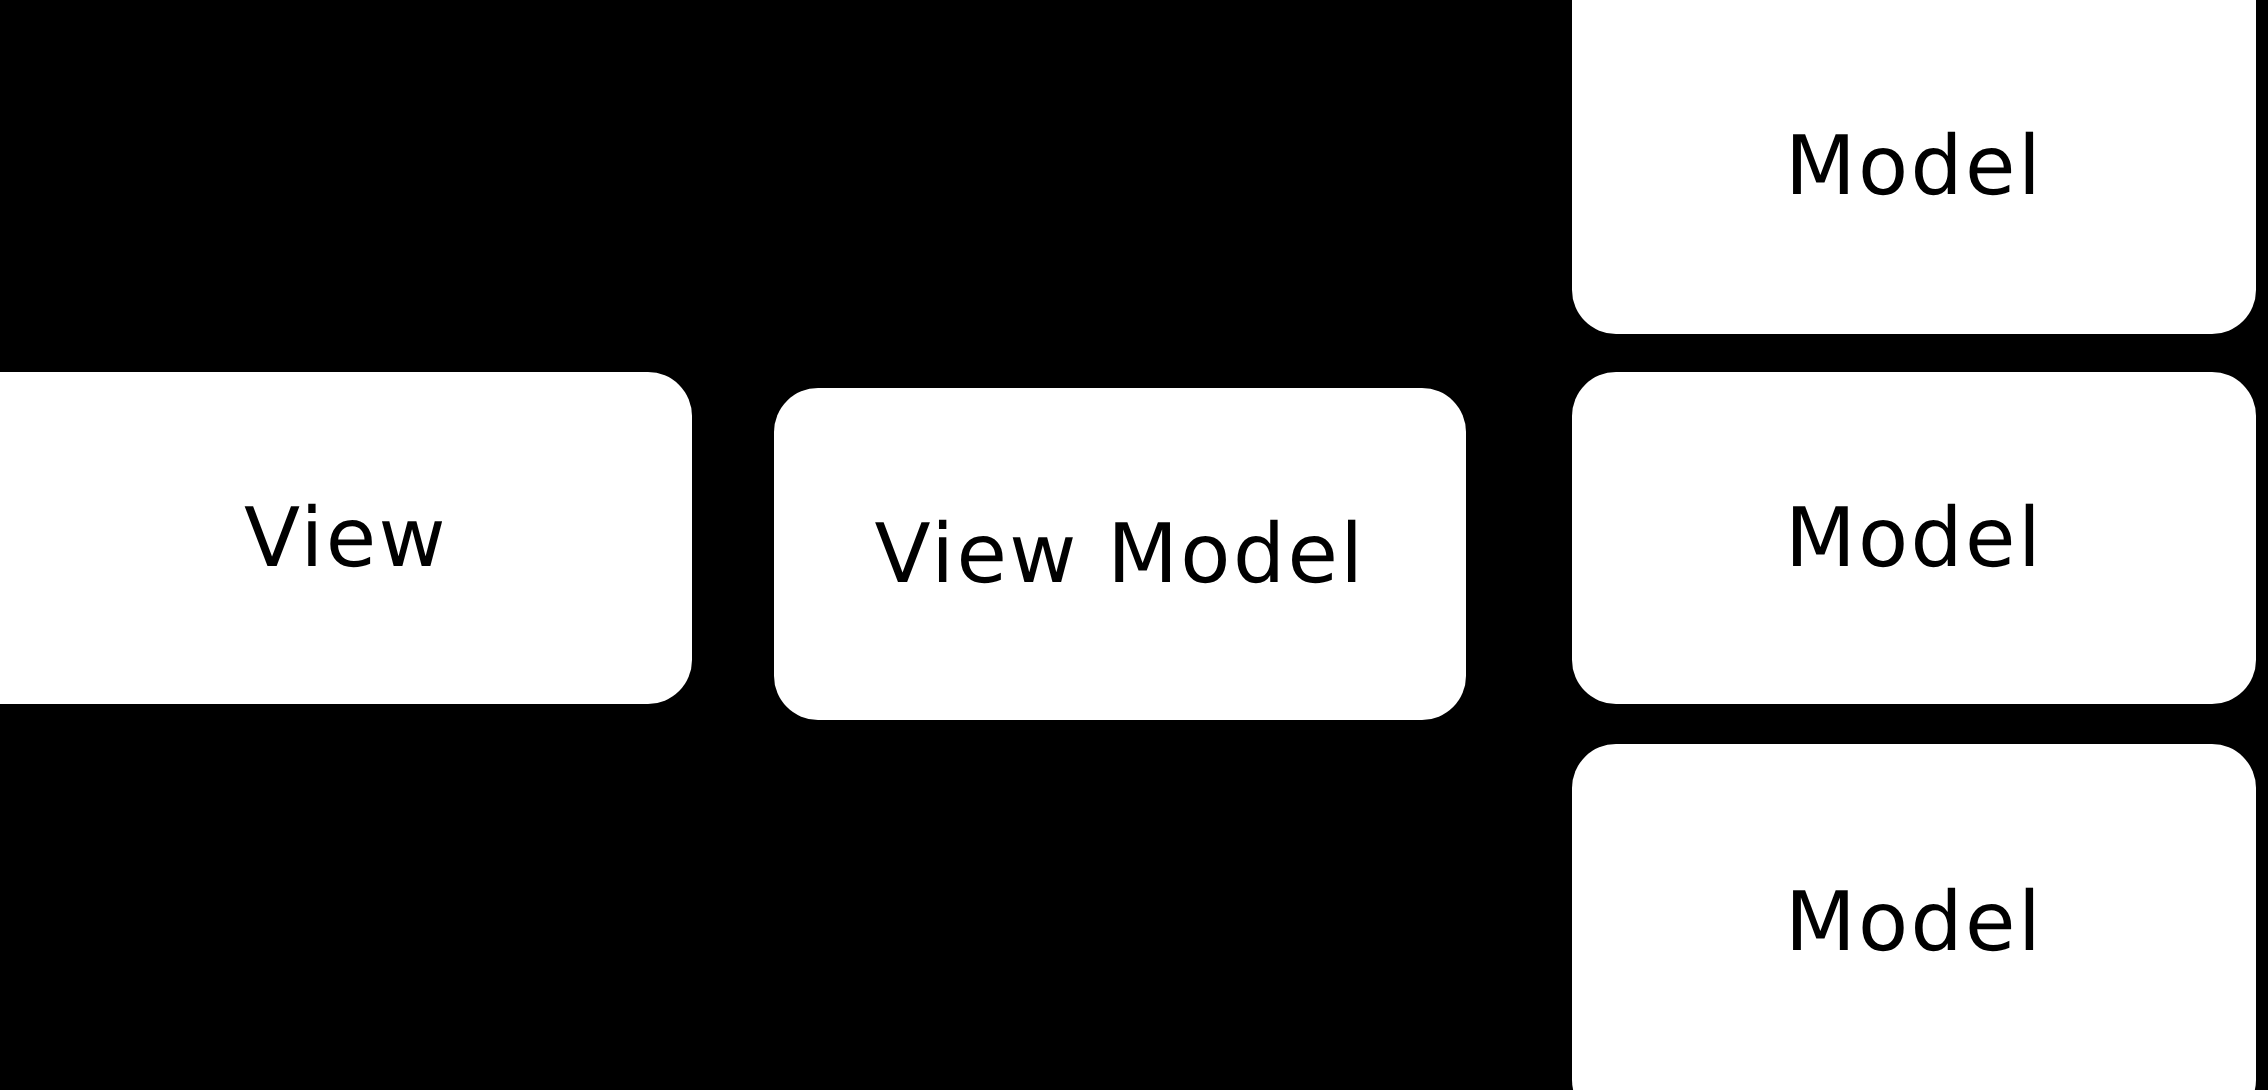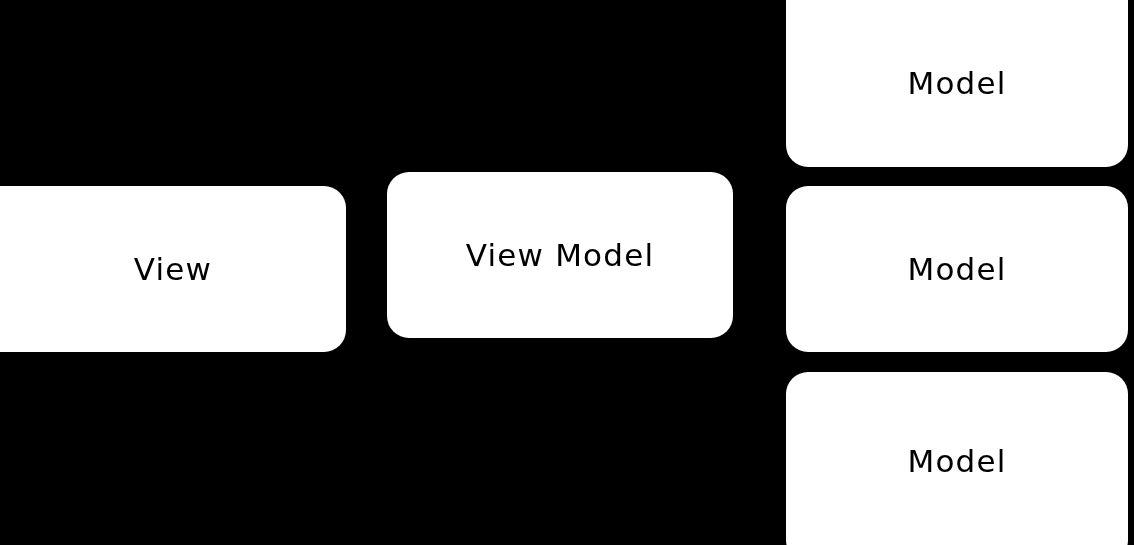--- a/index.html
+++ b/index.html
@@ -26,41 +26,41 @@
     background: #FFFFFF;
     border-radius: 22px;
     display: flex;
     align-items: center;
     justify-content: center;
     box-sizing: border-box;
   }
   .node-label {
     color: #000000;
     font-family: "DejaVu Sans", sans-serif;
-    font-size: 31px;
+    font-size: 41px;
     font-weight: 400;
     letter-spacing: 1.2px;
     white-space: nowrap;
     text-align: center;
     line-height: 1;
   }
 
   
   #node-view {
     left: -24px;
     top: 186px;
     width: 370px;
     height: 166px;
   }
   #node-view .node-label { transform: translateX(12px); }
 
   
   #node-view-model {
     left: 387px;
-    top: 172px;
+    top: 194px;
     width: 346px;
     height: 166px;
   }
 
   
   #node-model-1 {
     left: 786px;
     top: -22px;
     width: 342px;
     height: 189px;

